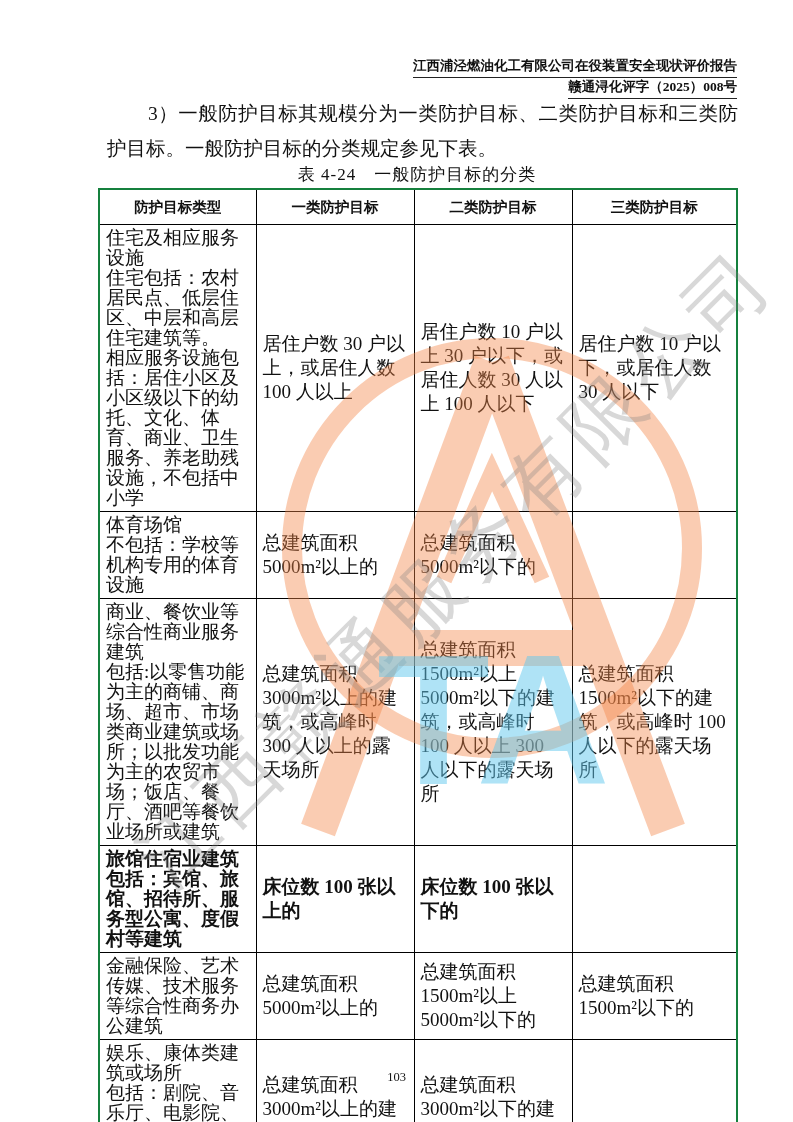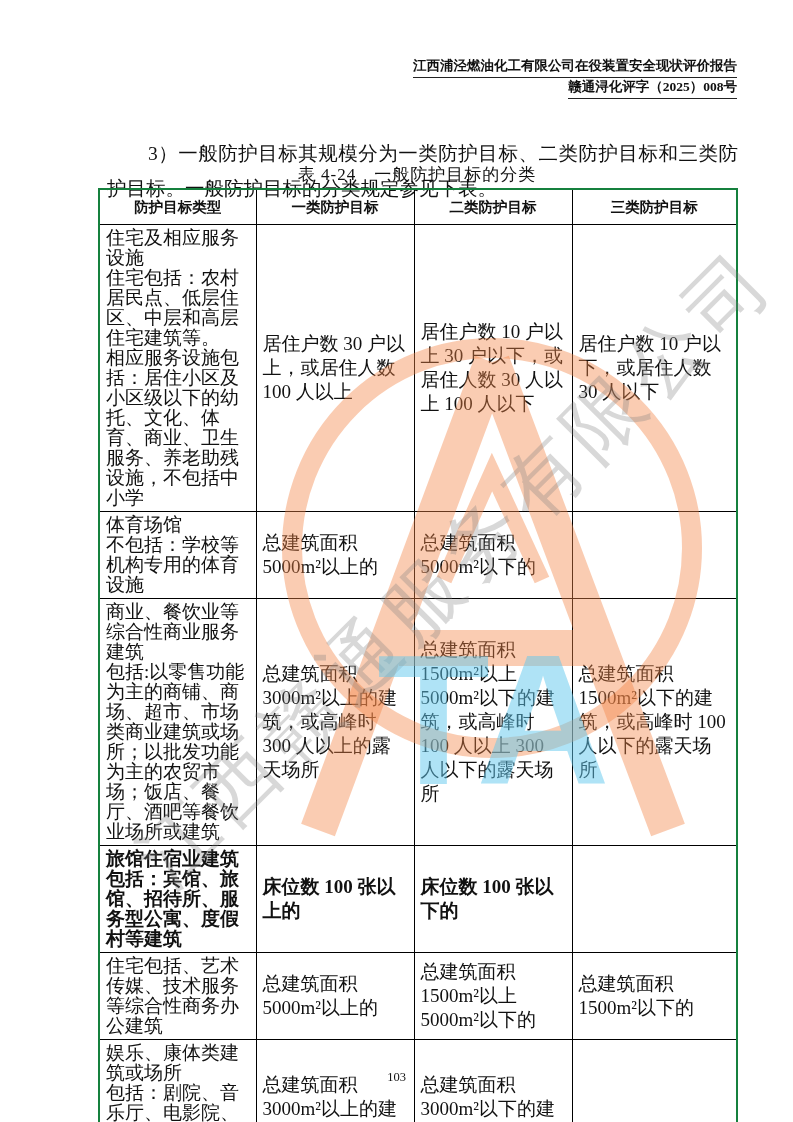--- a/index.html
+++ b/index.html
@@ -13,21 +13,21 @@
     position:absolute;top:57px;left:107px;width:630px;
     display:flex;justify-content:space-between;align-items:flex-end;flex-direction:column;
   }
   .hdr span{
     font-size:13.5px;font-weight:bold;
     border-bottom:1.5px solid #222;padding-bottom:2px;white-space:nowrap;
   }
   
   .para{
     position:absolute;top:96px;left:107px;width:631px;
-    font-size:19.5px;line-height:35px;text-align:justify;text-indent:2.1em;margin-top:40px;
+    font-size:19.5px;line-height:35px;text-align:justify;text-indent:2.1em;
   }
   
   .tbl-title{
     position:absolute;top:163px;left:98px;width:638px;
     text-align:center;font-size:17px;font-weight:normal;letter-spacing:1px;
   }
   
   table.cls{
     position:absolute;top:188px;left:98px;width:638px;
     border-collapse:collapse;table-layout:fixed;
@@ -120,21 +120,21 @@
     <td class="cv">总建筑面积 1500m²以下的建筑，或高峰时 100 人以下的露天场所</td>
   </tr>
   <tr class="r5">
     <td class="c0">旅馆住宿业建筑
 包括：宾馆、旅馆、招待所、服务型公寓、度假村等建筑</td>
     <td class="cv">床位数 100 张以上的</td>
     <td class="cv">床位数 100 张以下的</td>
     <td class="cv"></td>
   </tr>
   <tr class="r6">
-    <td class="c0">住宅包括、艺术传媒、技术服务等综合性商务办公建筑</td>
+    <td class="c0">金融保险、艺术传媒、技术服务等综合性商务办公建筑</td>
     <td class="cv">总建筑面积 5000m²以上的</td>
     <td class="cv">总建筑面积 1500m²以上 5000m²以下的</td>
     <td class="cv">总建筑面积 1500m²以下的</td>
   </tr>
   <tr class="r7">
     <td class="c0">娱乐、康体类建筑或场所
 包括：剧院、音乐厅、电影院、歌舞厅、网吧以及大型游乐等娱乐场所建筑
 赛马场、高尔夫、溜冰</td>
     <td class="cv">总建筑面积 3000m²以上的建筑，或高峰时 100 人以上的露天场所</td>
     <td class="cv">总建筑面积 3000m²以下的建筑，或高峰时 100 人以下的露天场所</td>

